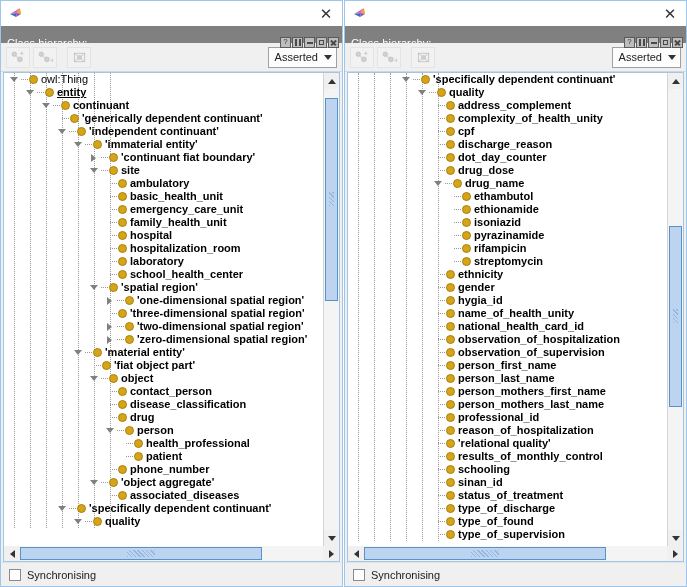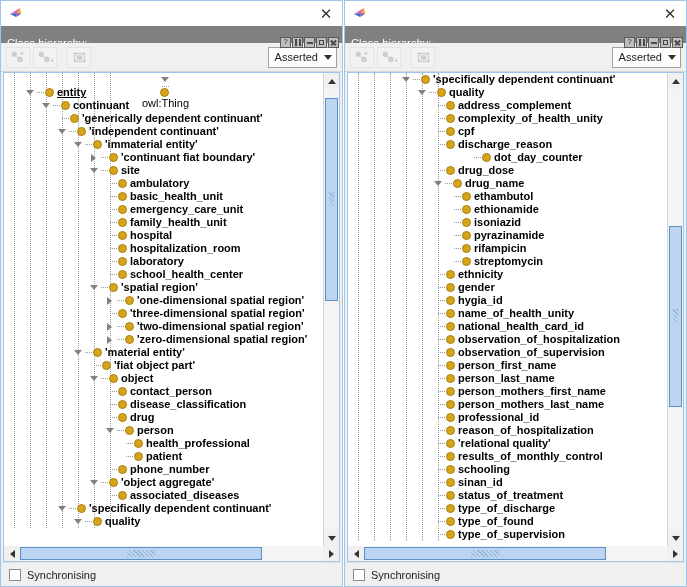--- a/index.html
+++ b/index.html
@@ -423,21 +423,21 @@
       <div class="tree-area">
         <div class="tree-viewport">
           <div class="tree-inner">
             <div class="vline" style="left: 10px;"></div>
             <div class="vline" style="left: 26px;"></div>
             <div class="vline" style="left: 42px;"></div>
             <div class="vline" style="left: 58px;"></div>
             <div class="vline" style="left: 74px;"></div>
             <div class="vline" style="left: 90px;"></div>
             <div class="vline" style="left: 106px;"></div>
-            <div class="row" style="padding-left: 4px; flex-direction: column;">
+            <div class="row" style="padding-left: 4px;">
               <span class="twisty open"></span>
               <span class="connector"></span>
               <span class="node-circle"></span>
               <span class="row-label">owl:Thing</span>
             </div>
             <div class="row" style="padding-left: 20px; text-decoration: underline;">
               <span class="twisty open"></span>
               <span class="connector"></span>
               <span class="node-circle"></span>
               <span class="row-label bold">entity</span>
@@ -761,21 +761,21 @@
               <span class="connector"></span>
               <span class="node-circle"></span>
               <span class="row-label bold">cpf</span>
             </div>
             <div class="row" style="padding-left: 84px;">
               <span class="indent" style="width: 6px;"></span>
               <span class="connector"></span>
               <span class="node-circle"></span>
               <span class="row-label bold">discharge_reason</span>
             </div>
-            <div class="row" style="padding-left: 120px; align-items: center;">
+            <div class="row" style="padding-left: 84px; align-items: center;">
               <span class="indent" style="width: 6px;"></span>
               <span class="connector"></span>
               <span class="node-circle"></span>
               <span class="row-label bold">dot_day_counter</span>
             </div>
             <div class="row" style="padding-left: 84px;">
               <span class="indent" style="width: 6px;"></span>
               <span class="connector"></span>
               <span class="node-circle"></span>
               <span class="row-label bold">drug_dose</span>

